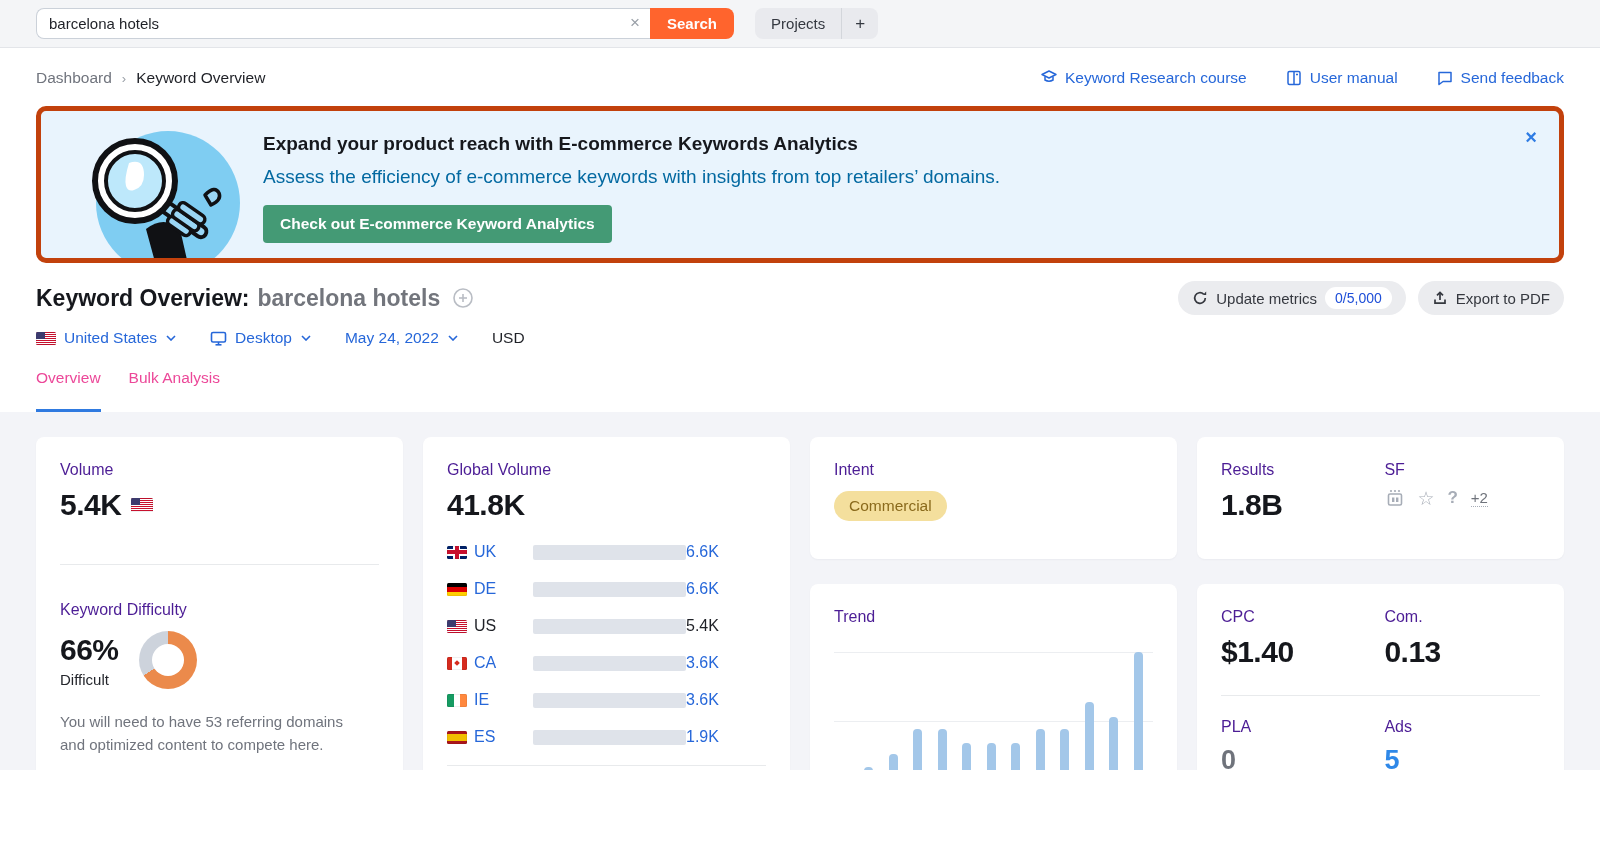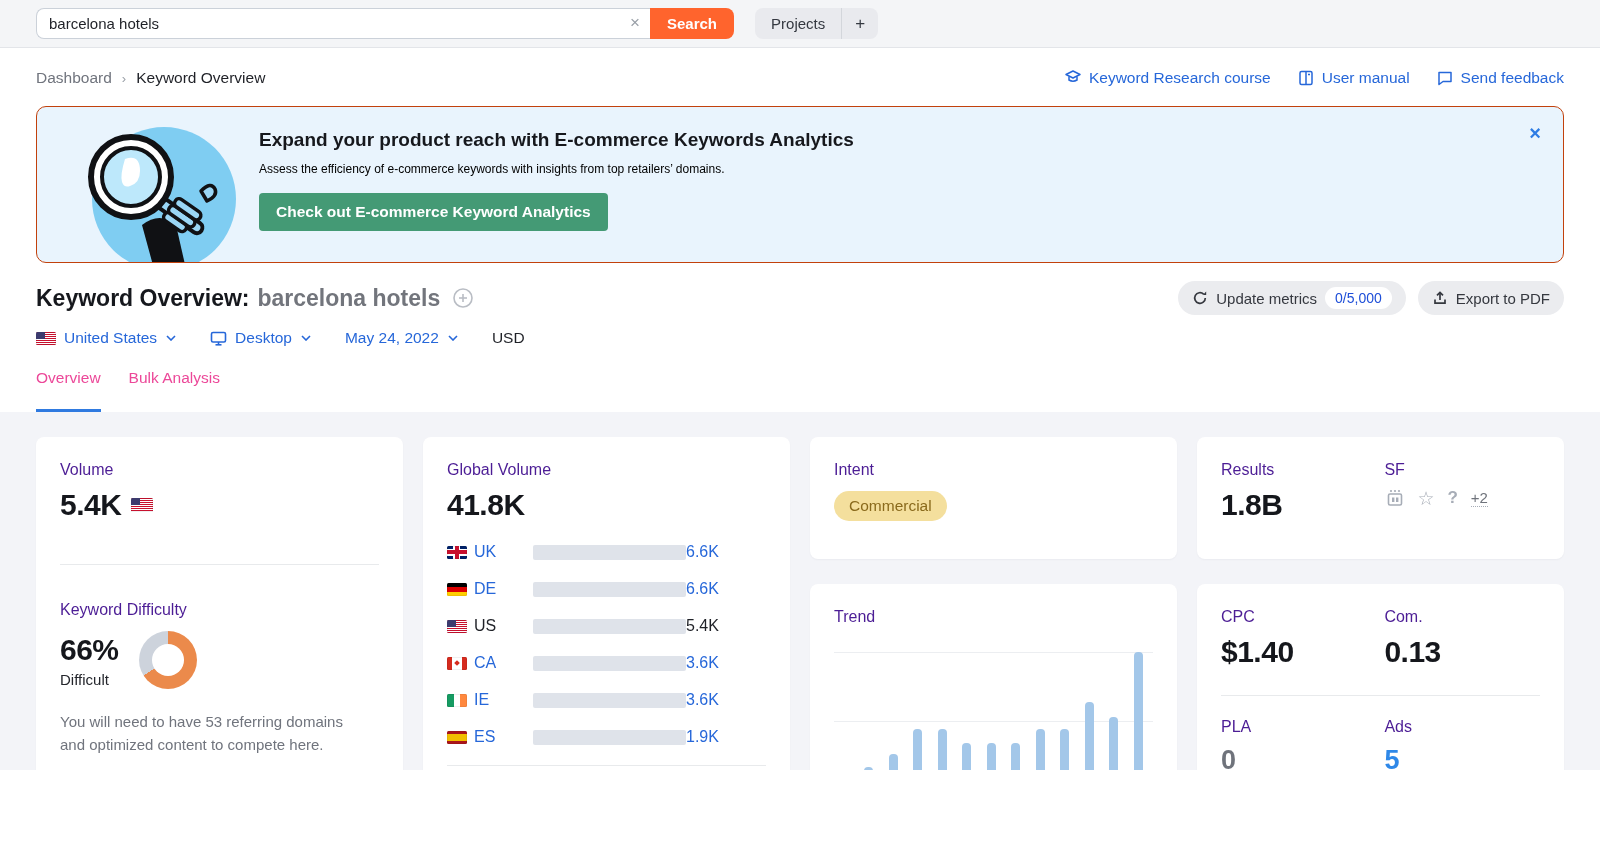--- a/index.html
+++ b/index.html
@@ -20,30 +20,30 @@
   .add-project-btn { display:flex; align-items:center; justify-content:center; width:36px; font-size:17px; color:#343840; cursor:pointer; }
 
   
   .content { padding:0 36px; flex:none; }
 
   .breadcrumb-row { display:flex; align-items:center; justify-content:space-between; margin:18px 0 16px; height:24px; }
   .breadcrumb { display:flex; align-items:center; gap:10px; font-size:15.5px; }
   .crumb-dim { color:#70747D; cursor:pointer; }
   .crumb-sep { color:#9AA0A8; font-size:13px; }
   .crumb-current { color:#1f2127; }
-  .help-links { display:flex; align-items:center; gap:26px; }
+  .help-links { display:flex; align-items:center; gap:38px; }
   .help-link { display:flex; align-items:center; gap:7px; color:#2667D9; font-size:15.5px; cursor:pointer; }
   .help-link svg { flex:none; }
 
   
-  .banner { position:relative; height:157px; border:1px solid #c2410c; background:#E9F4FD; border-radius:10px; margin-bottom:18px; overflow:hidden; }
+  .banner { position:relative; height:157px; border:5px solid #c2410c; background:#E9F4FD; border-radius:10px; margin-bottom:18px; overflow:hidden; }
   .banner-art { position:absolute; left:22px; top:12px; }
   .banner-body { margin-left:222px; padding-top:22px; }
   .banner-title { font-size:19px; font-weight:bold; color:#16181d; margin-bottom:11px; }
-  .banner-sub { font-size:12px; color:#000000; margin-bottom:17px; }
+  .banner-sub { font-size:19px; color:#0369a1; margin-bottom:17px; }
   .banner-cta { display:inline-block; background:#449A75; color:#fff; font-weight:bold; font-size:15.5px; border:none; border-radius:4px; padding:10px 17px; cursor:pointer; font-family:inherit; }
   .banner-close { position:absolute; top:16px; right:22px; color:#2E7CE4; font-size:20px; font-weight:bold; cursor:pointer; line-height:1; }
 
   
   .kw-header { display:flex; align-items:center; justify-content:space-between; margin-bottom:14px; }
   .kw-title-wrap { display:flex; align-items:center; gap:8px; }
   .kw-title { font-size:23px; font-weight:bold; color:#16181d; }
   .kw-keyword { font-size:23px; font-weight:bold; color:#72757C; }
   .kw-add { cursor:pointer; display:flex; margin-left:4px; }
   .header-actions { display:flex; gap:12px; }

